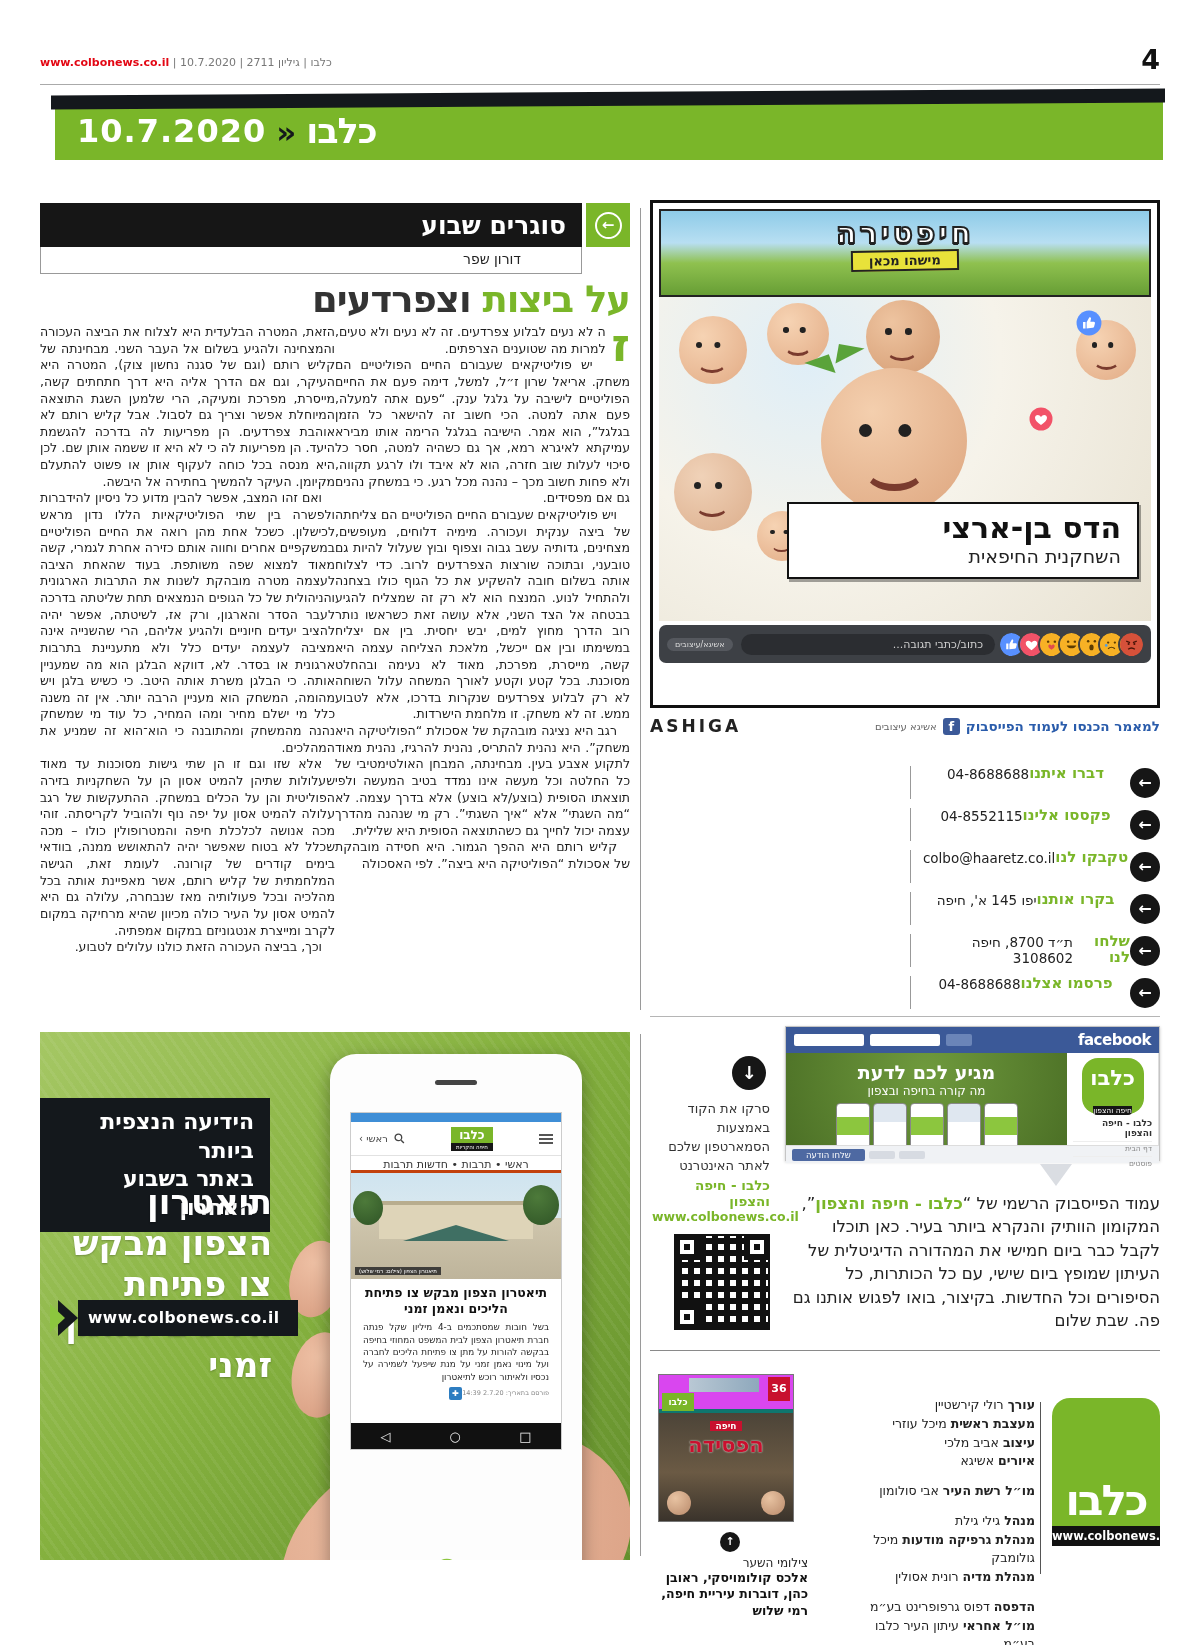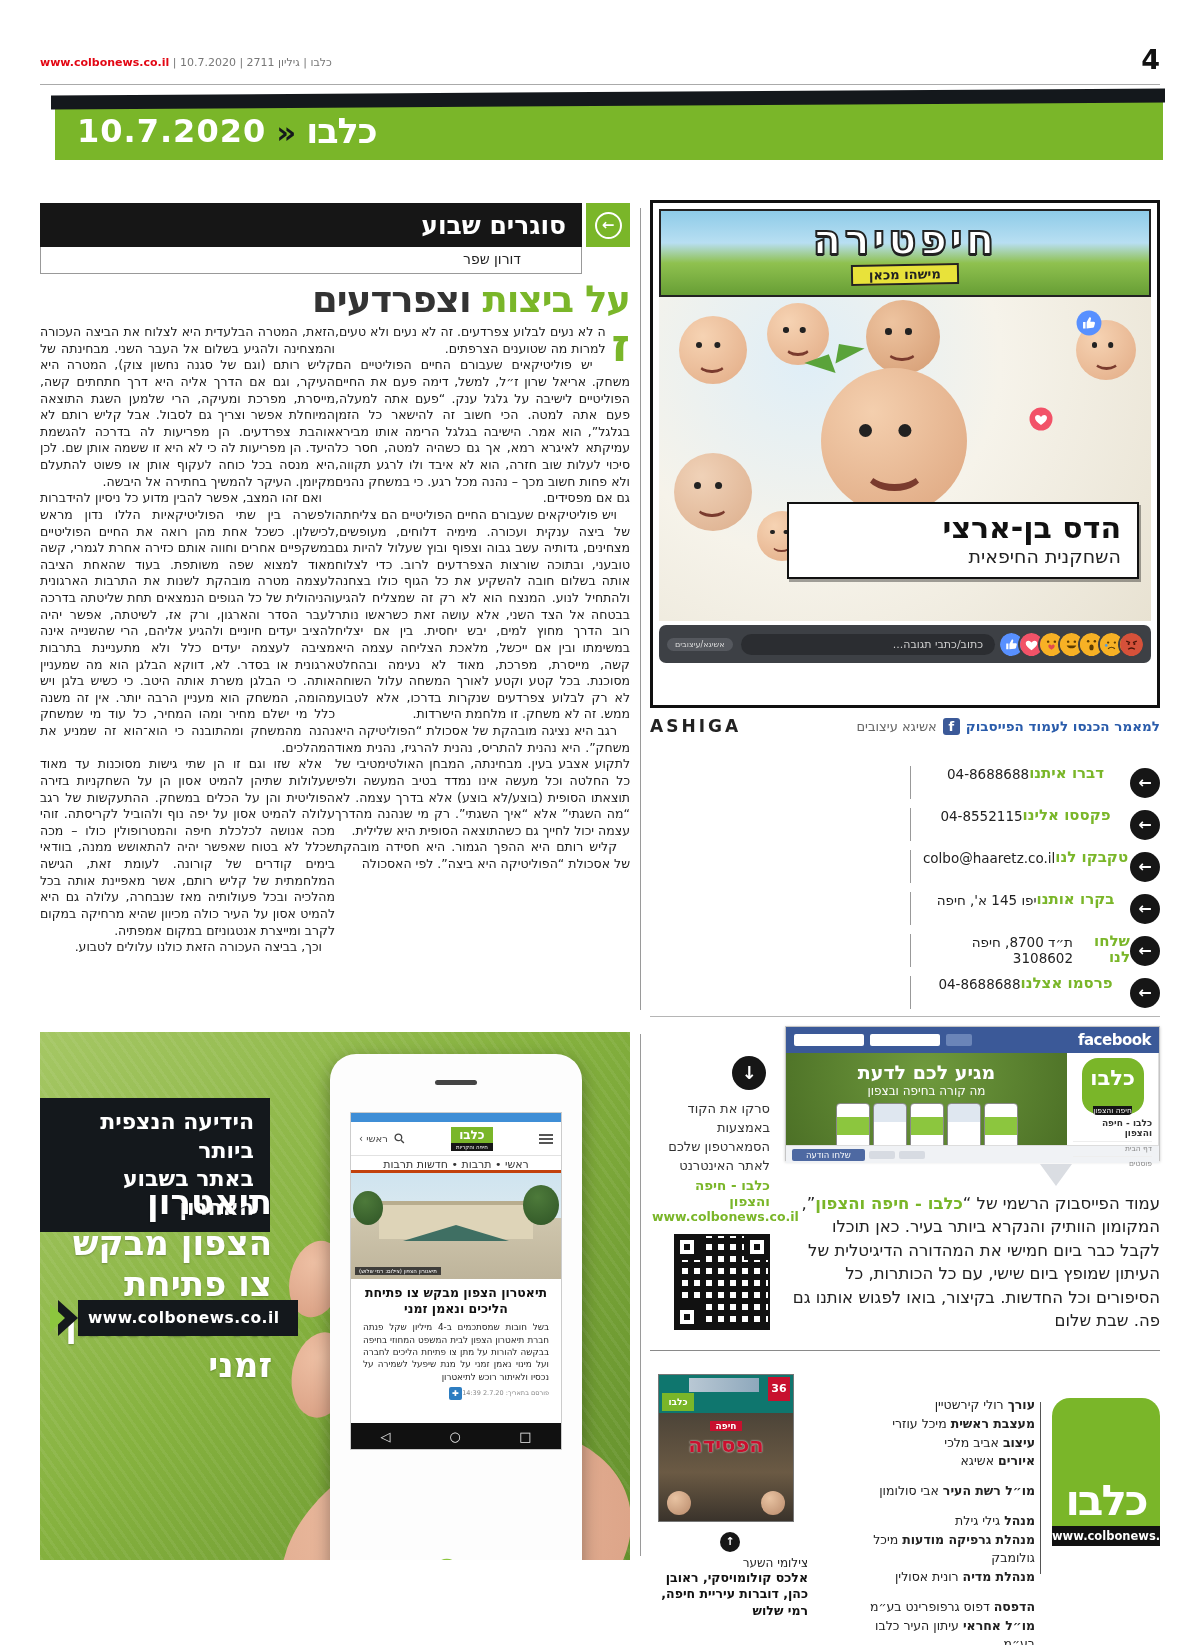--- a/index.html
+++ b/index.html
@@ -34,21 +34,21 @@
   .dropcap{float:right;font-size:46px;line-height:.82;font-weight:bold;color:#7ab629;margin-left:6px;padding-top:3px;}
   #col-right{left:335px;}
   #col-left{left:40px;}
 
   .vrule{position:absolute;width:1px;background:#9a9a9a;}
   .hrule{position:absolute;height:1px;background:#b5b5b5;}
 
   
   .comic{position:absolute;left:650px;top:200px;width:510px;height:508px;border:3px solid #101010;background:#fff;padding:6px;}
   .comic-title{position:relative;height:88px;border:2px solid #222;background:linear-gradient(180deg,#8ecbe8 0%,#b8dff2 38%,#8fc14f 62%,#679e35 100%);overflow:hidden;text-align:center;}
-  .comic-title .t-word{font-size:42px;font-weight:800;color:#fff;letter-spacing:3px;margin-top:4px;-webkit-text-stroke:2px #222;text-shadow:0 2px 0 #222;}
+  .comic-title .t-word{font-size:30px;font-weight:800;color:#fff;letter-spacing:3px;margin-top:4px;-webkit-text-stroke:2px #222;text-shadow:0 2px 0 #222;}
   .comic-title .t-ribbon{display:inline-block;background:#e8e23a;border:2px solid #222;font-size:13px;font-weight:bold;color:#222;padding:1px 16px;transform:rotate(-1deg);margin-top:-6px;}
   .collage{position:relative;height:324px;background:radial-gradient(circle at 30% 20%,#dfeef7 0%,#f6f3ea 45%,#e8e2d2 100%);overflow:hidden;}
   .face{position:absolute;border-radius:50%;background:radial-gradient(circle at 35% 30%,#f6d3b3,#e2ab85);}
   .face::before{content:"";position:absolute;left:2.6em;top:3.8em;width:.9em;height:.9em;border-radius:50%;background:#222;box-shadow:2.7em 0 0 #222;}
   .face::after{content:"";position:absolute;left:2.9em;top:5.6em;width:3.5em;height:2em;border:.38em solid transparent;border-bottom:.5em solid #7a3b2e;border-radius:50%;}
   .hair{position:absolute;left:-6%;right:-6%;top:-14%;height:62%;border-radius:50%;z-index:-1;}
   .bow{position:absolute;width:0;height:0;border-style:solid;}
   .float-rx{position:absolute;}
   .cap-box{position:absolute;right:12px;bottom:42px;width:352px;background:#fff;border:2px solid #111;padding:8px 16px 10px;direction:rtl;text-align:right;box-shadow:2px 3px 0 rgba(0,0,0,.35);}
   .cap-name{font-size:30px;font-weight:800;color:#111;line-height:1.05;}
@@ -56,21 +56,21 @@
   .comment-bar{height:38px;margin-top:4px;background:#3d4045;border-radius:7px;display:flex;align-items:center;padding:0 8px;gap:8px;}
   .share-chip{font-size:8px;color:#ddd;background:#55585e;border-radius:9px;padding:2px 8px;white-space:nowrap;}
   .comment-pill{flex:1;background:#2b2d31;border-radius:14px;color:#cfcfcf;font-size:11px;direction:rtl;text-align:right;padding:4px 12px;}
   .reactions{display:flex;direction:ltr;}
   .rx{width:23px;height:23px;margin-left:-3px;border-radius:50%;box-shadow:0 0 0 2px #3d4045;}
   .comic-credit{position:absolute;left:650px;top:716px;width:510px;display:flex;align-items:center;}
   .ashiga{font-size:17px;font-weight:800;letter-spacing:3px;color:#222;}
   .fb-cred{flex:1;display:flex;direction:rtl;align-items:center;justify-content:flex-start;gap:6px;}
   .fb-cred .lnk{color:#2a5cab;font-size:13.5px;font-weight:bold;}
   .fb-badge{width:17px;height:17px;background:#3b5998;border-radius:3px;color:#fff;font-weight:bold;font-size:13px;text-align:center;line-height:17px;}
-  .fb-cred .nm{color:#666;font-size:13px;}
+  .fb-cred .nm{color:#666;font-size:10px;}
 
   
   .contact{position:absolute;left:900px;top:766px;width:260px;}
   .c-item{display:flex;align-items:center;margin-bottom:9px;height:33px;}
   .c-text{flex:1;direction:rtl;text-align:right;padding-left:10px;border-left:1px solid #999;margin-left:10px;height:100%;display:flex;flex-direction:row;justify-content:center;}
   .c-label{color:#7ab629;font-weight:800;font-size:15px;line-height:1.05;}
   .c-value{color:#222;font-size:13.5px;line-height:1.2;}
   .c-circ{width:30px;height:30px;border-radius:50%;background:#161616;color:#fff;font-size:16px;font-weight:bold;text-align:center;line-height:29px;}
 
   
@@ -109,21 +109,21 @@
     repeating-linear-gradient(90deg,#111 0 6px,#fff 6px 12px);}
   .qr-code i{position:absolute;width:26px;height:26px;background:#fff;border:6px solid #111;box-shadow:inset 0 0 0 4px #fff,inset 0 0 0 10px #111;}
   .qr-code i.tl{left:-2px;top:-2px;} .qr-code i.tr{right:-2px;top:-2px;} .qr-code i.bl{left:-2px;bottom:-2px;}
 
   
   .fbpara{position:absolute;left:790px;top:1192px;width:370px;direction:rtl;text-align:right;font-size:16.5px;line-height:1.42;color:#222;}
   .fbpara .hl{color:#7ab629;font-weight:800;}
 
   
   .cover{position:absolute;left:658px;top:1374px;width:136px;height:148px;border:1px solid #777;background:#fff;overflow:hidden;}
-  .cov-top{height:38px;background:#0f766e;position:relative;border-bottom:4px solid #0f766e;}
+  .cov-top{height:38px;background:#d946ef;position:relative;border-bottom:4px solid #0f766e;}
   .cov-ad1{position:absolute;left:30px;top:3px;width:70px;height:14px;background:linear-gradient(90deg,#b9c8d4,#8ea8bc);}
   .cov-badge{position:absolute;right:3px;top:2px;width:22px;height:24px;background:#c8102e;color:#fff;font-size:11px;font-weight:800;text-align:center;line-height:24px;}
   .cov-logo{position:absolute;left:3px;top:18px;width:32px;height:18px;background:#7ab629;color:#fff;font-size:9px;font-weight:800;text-align:center;line-height:18px;}
   .cov-photo{height:108px;background:linear-gradient(180deg,#4c4438 0%,#6b5a44 55%,#3a332b 100%);position:relative;text-align:center;}
   .cov-kicker{display:inline-block;background:#c8102e;color:#fff;font-size:9px;font-weight:800;padding:0 6px;margin-top:8px;}
   .cov-head{color:#c8102e;font-size:21px;font-weight:800;text-shadow:0 0 2px #fff;margin-top:0;}
   .cov-faces{position:absolute;bottom:6px;left:8px;right:8px;display:flex;justify-content:space-between;}
   .cov-faces b{width:24px;height:24px;border-radius:50%;background:radial-gradient(circle at 35% 30%,#e8c3a2,#b98a6b);}
   .cover-cap{position:absolute;left:652px;top:1532px;width:156px;direction:rtl;text-align:right;}
   .cc-circ{width:20px;height:20px;border-radius:50%;background:#161616;color:#fff;font-size:11px;font-weight:bold;text-align:center;line-height:19px;margin:0 auto 4px;}

